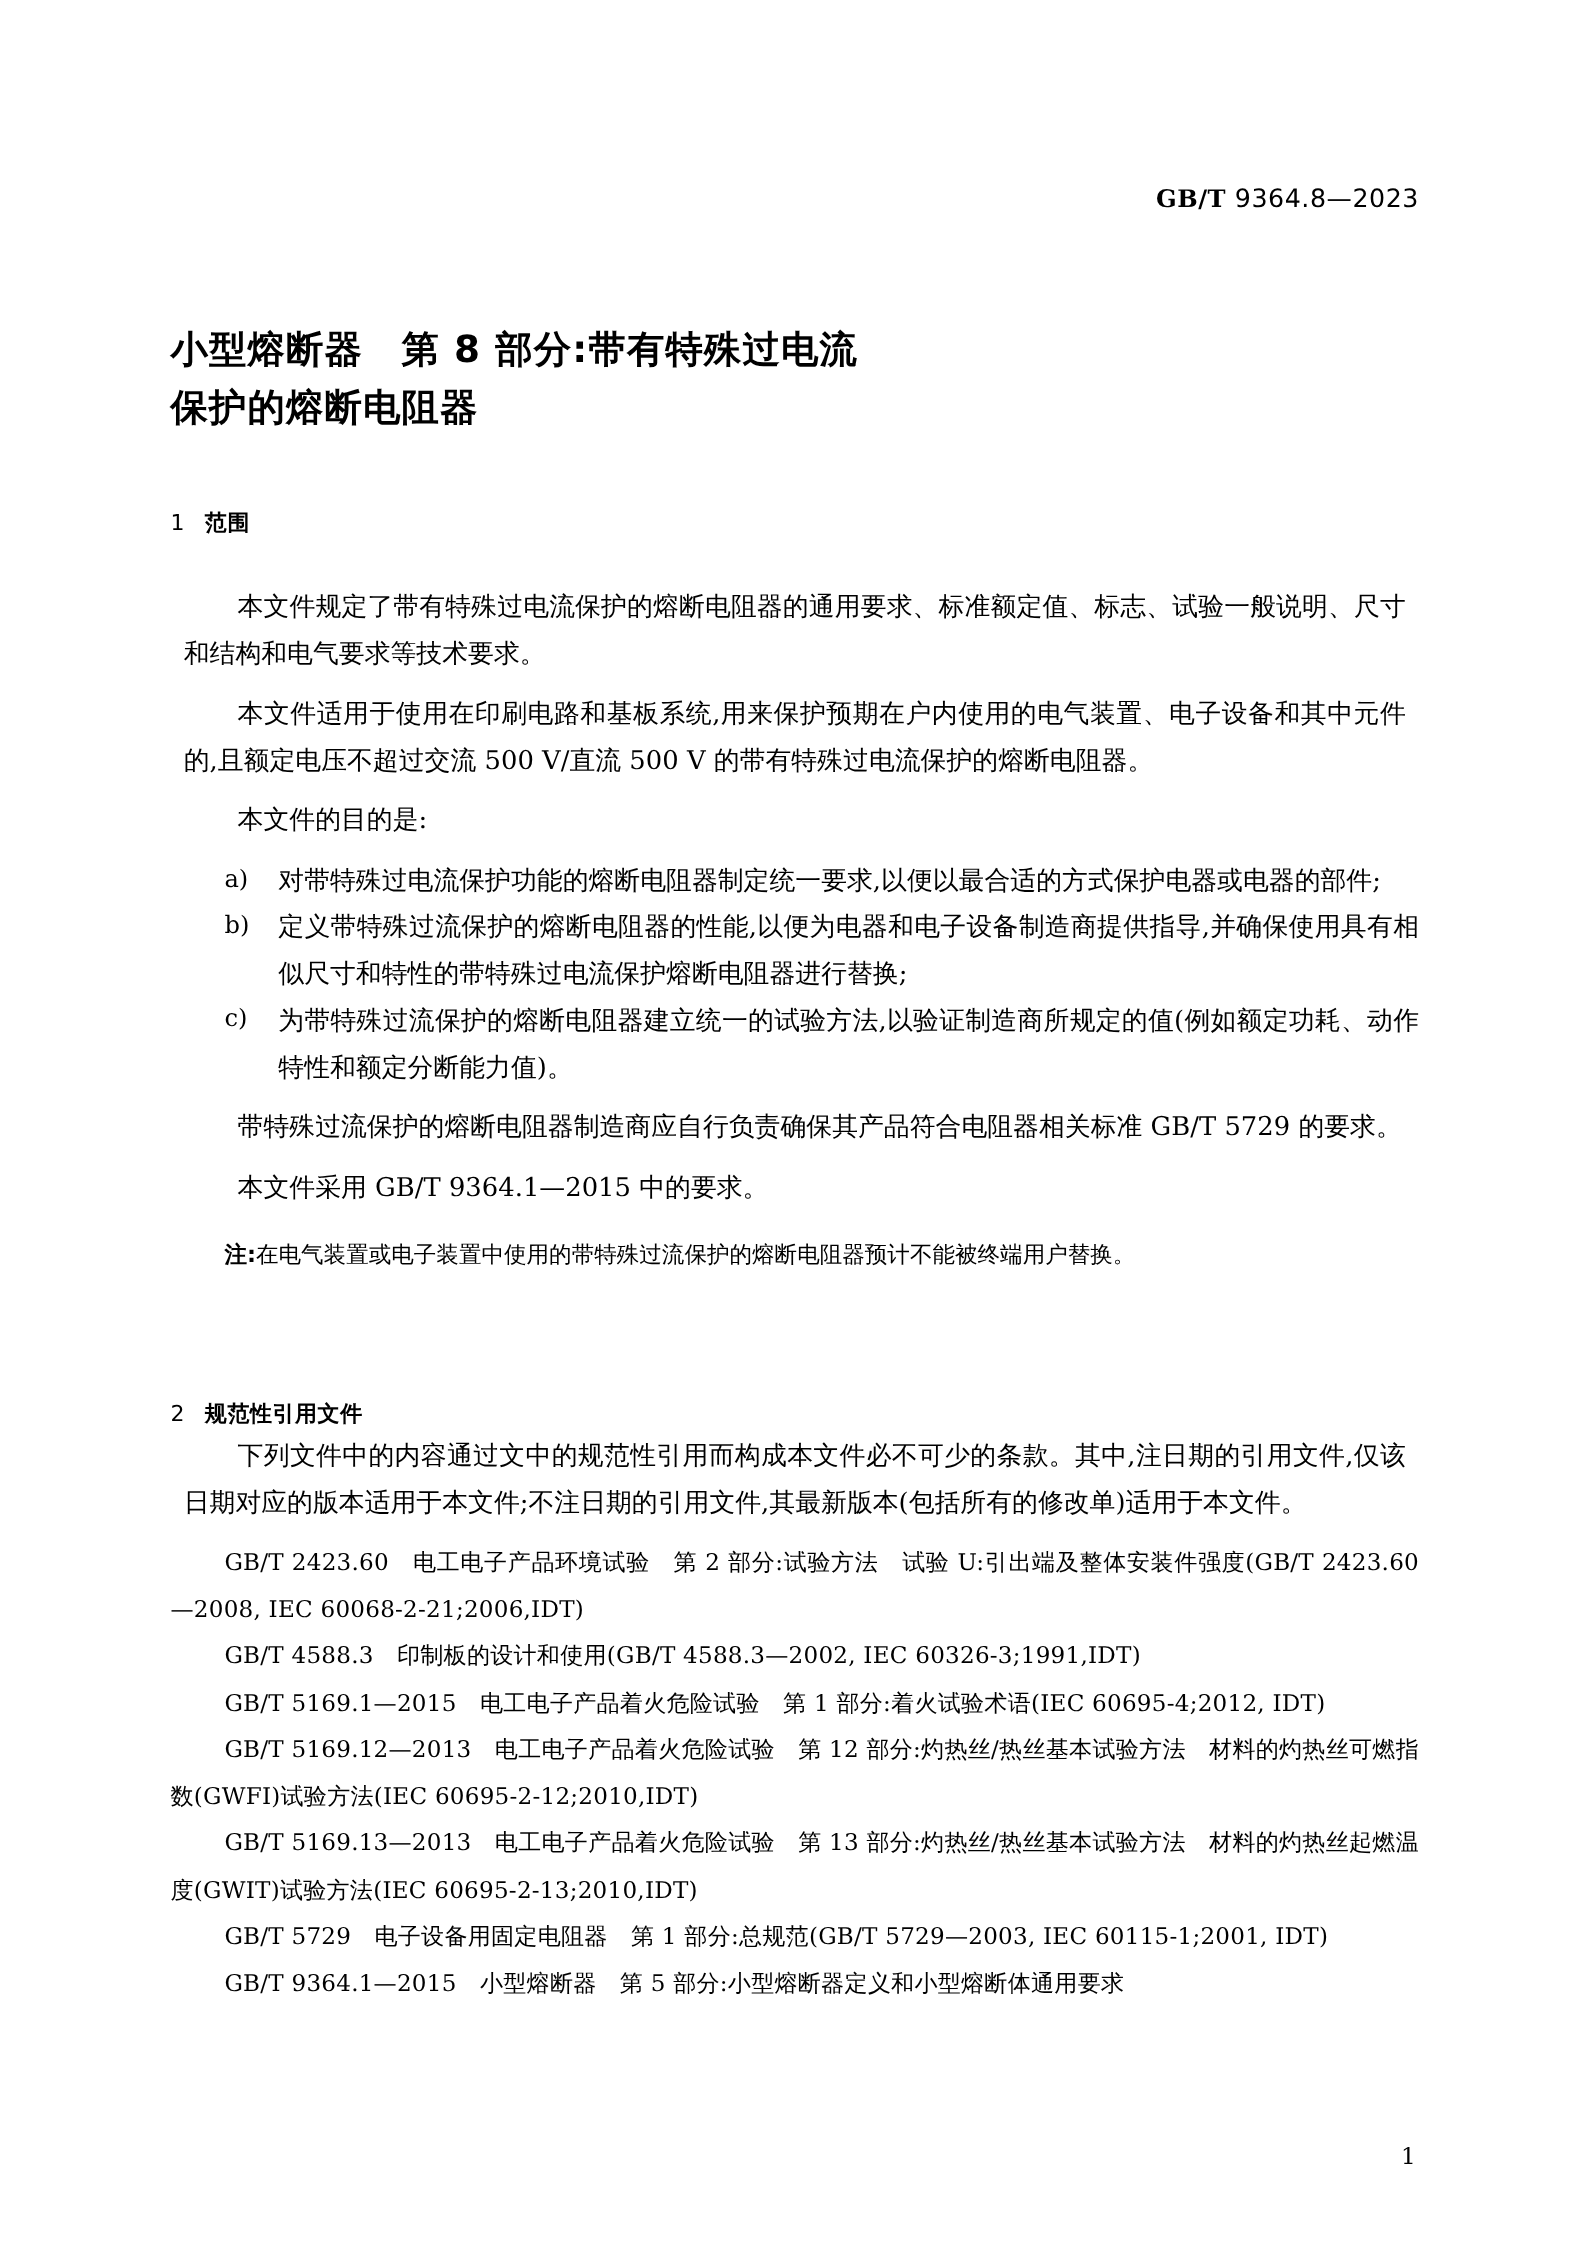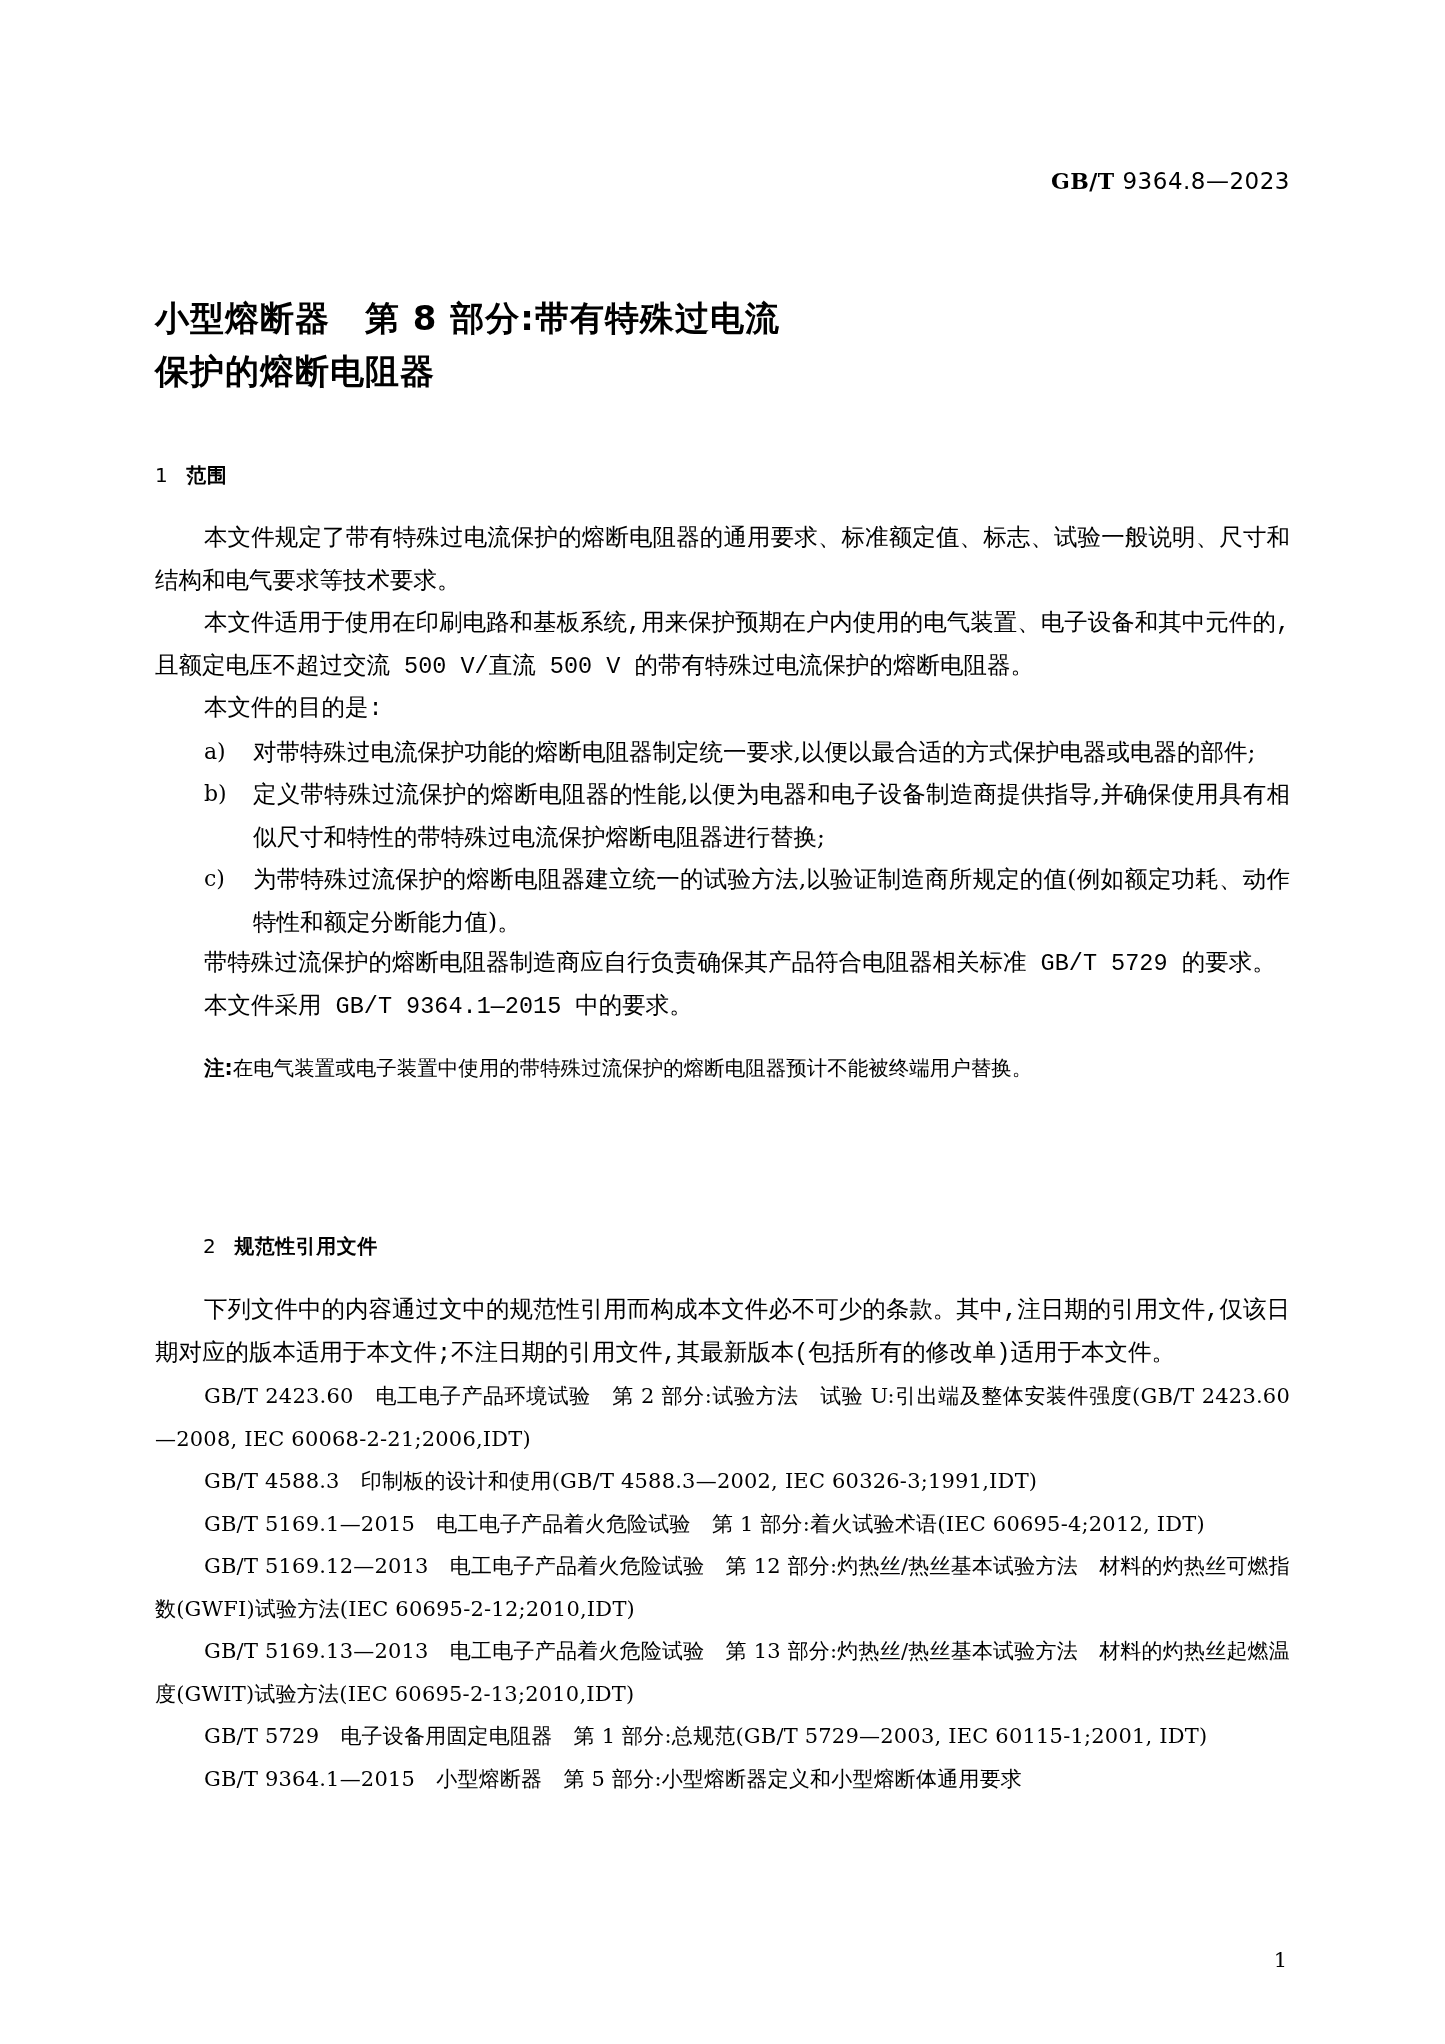--- a/index.html
+++ b/index.html
@@ -63,33 +63,33 @@
     font-size: 20px;
     font-weight: bold;
     letter-spacing: 0.5px;
     white-space: nowrap;
   }
   .clause-head .n {
     font-weight: normal;
     margin-right: 18px;
   }
   #clause1 { top: 462px; }
-  #clause2 { top: 1233px; margin-left: 48px; }
+  #clause2 { top: 1272px; }
   
   .body-block {
     position: absolute;
     left: 155px;
     width: 1135px;
     font-size: 23.5px;
     line-height: 42.5px;
     text-align: justify;
     text-justify: inter-ideograph;
     letter-spacing: 0px;
   }
-  .p { text-indent: 49px; margin: 0; font-family: Liberation Mono, monospace; }
+  .p { text-indent: 49px; margin: 12px; }
   .lat-sm {
     font-family: "DejaVu Serif", "Liberation Serif", serif;
     font-size: 21px;
     letter-spacing: 0.2px;
   }
   
   .list-item {
     position: relative;
     padding-left: 98px;
     text-indent: 0;

